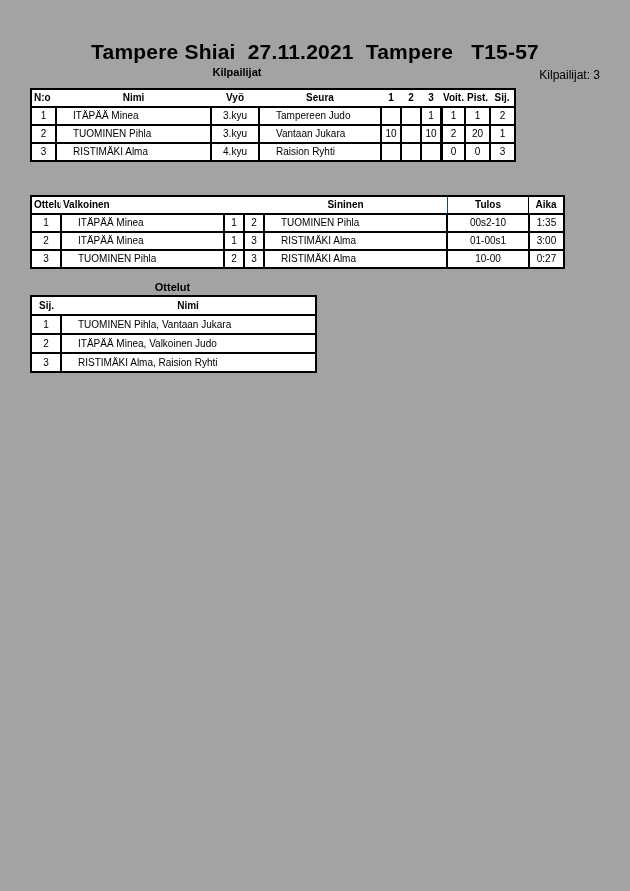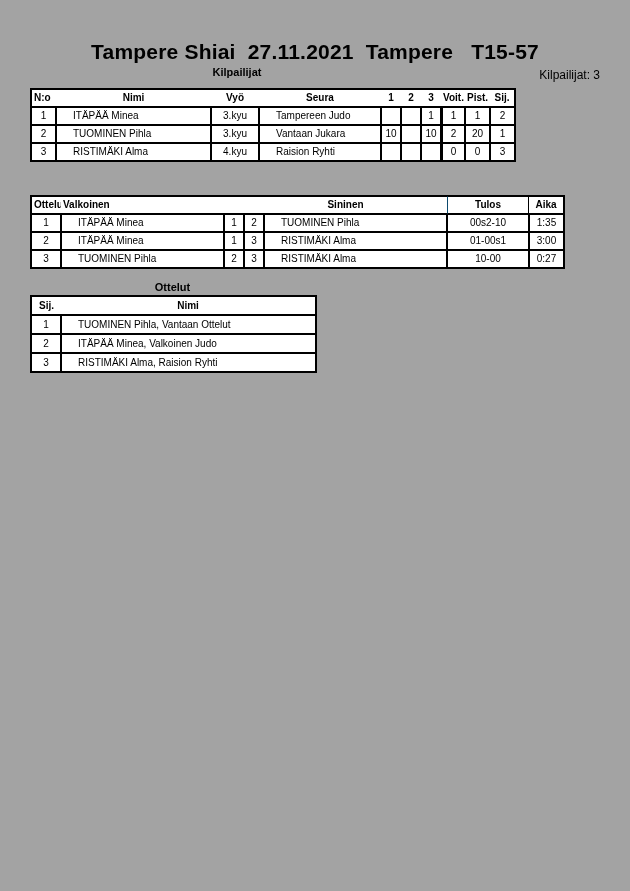--- a/index.html
+++ b/index.html
@@ -170,21 +170,21 @@
       <col style="width:30px">
         <col style="width:255px">
     </colgroup>
     <tbody>
         <tr class="hdr">
       <td style="text-align:center">Sij.</td>
       <td style="text-align:center">Nimi</td>
     </tr>
     <tr>
       <td>1</td>
-      <td class="l">TUOMINEN Pihla, Vantaan Ottelut</td>
+      <td class="l">TUOMINEN Pihla, Vantaan Jukara</td>
     </tr>
     <tr>
       <td>2</td>
       <td class="l">ITÄPÄÄ Minea, Valkoinen Judo</td>
     </tr>
     <tr>
       <td>3</td>
       <td class="l">RISTIMÄKI Alma, Raision Ryhti</td>
     </tr>
   </tbody>

